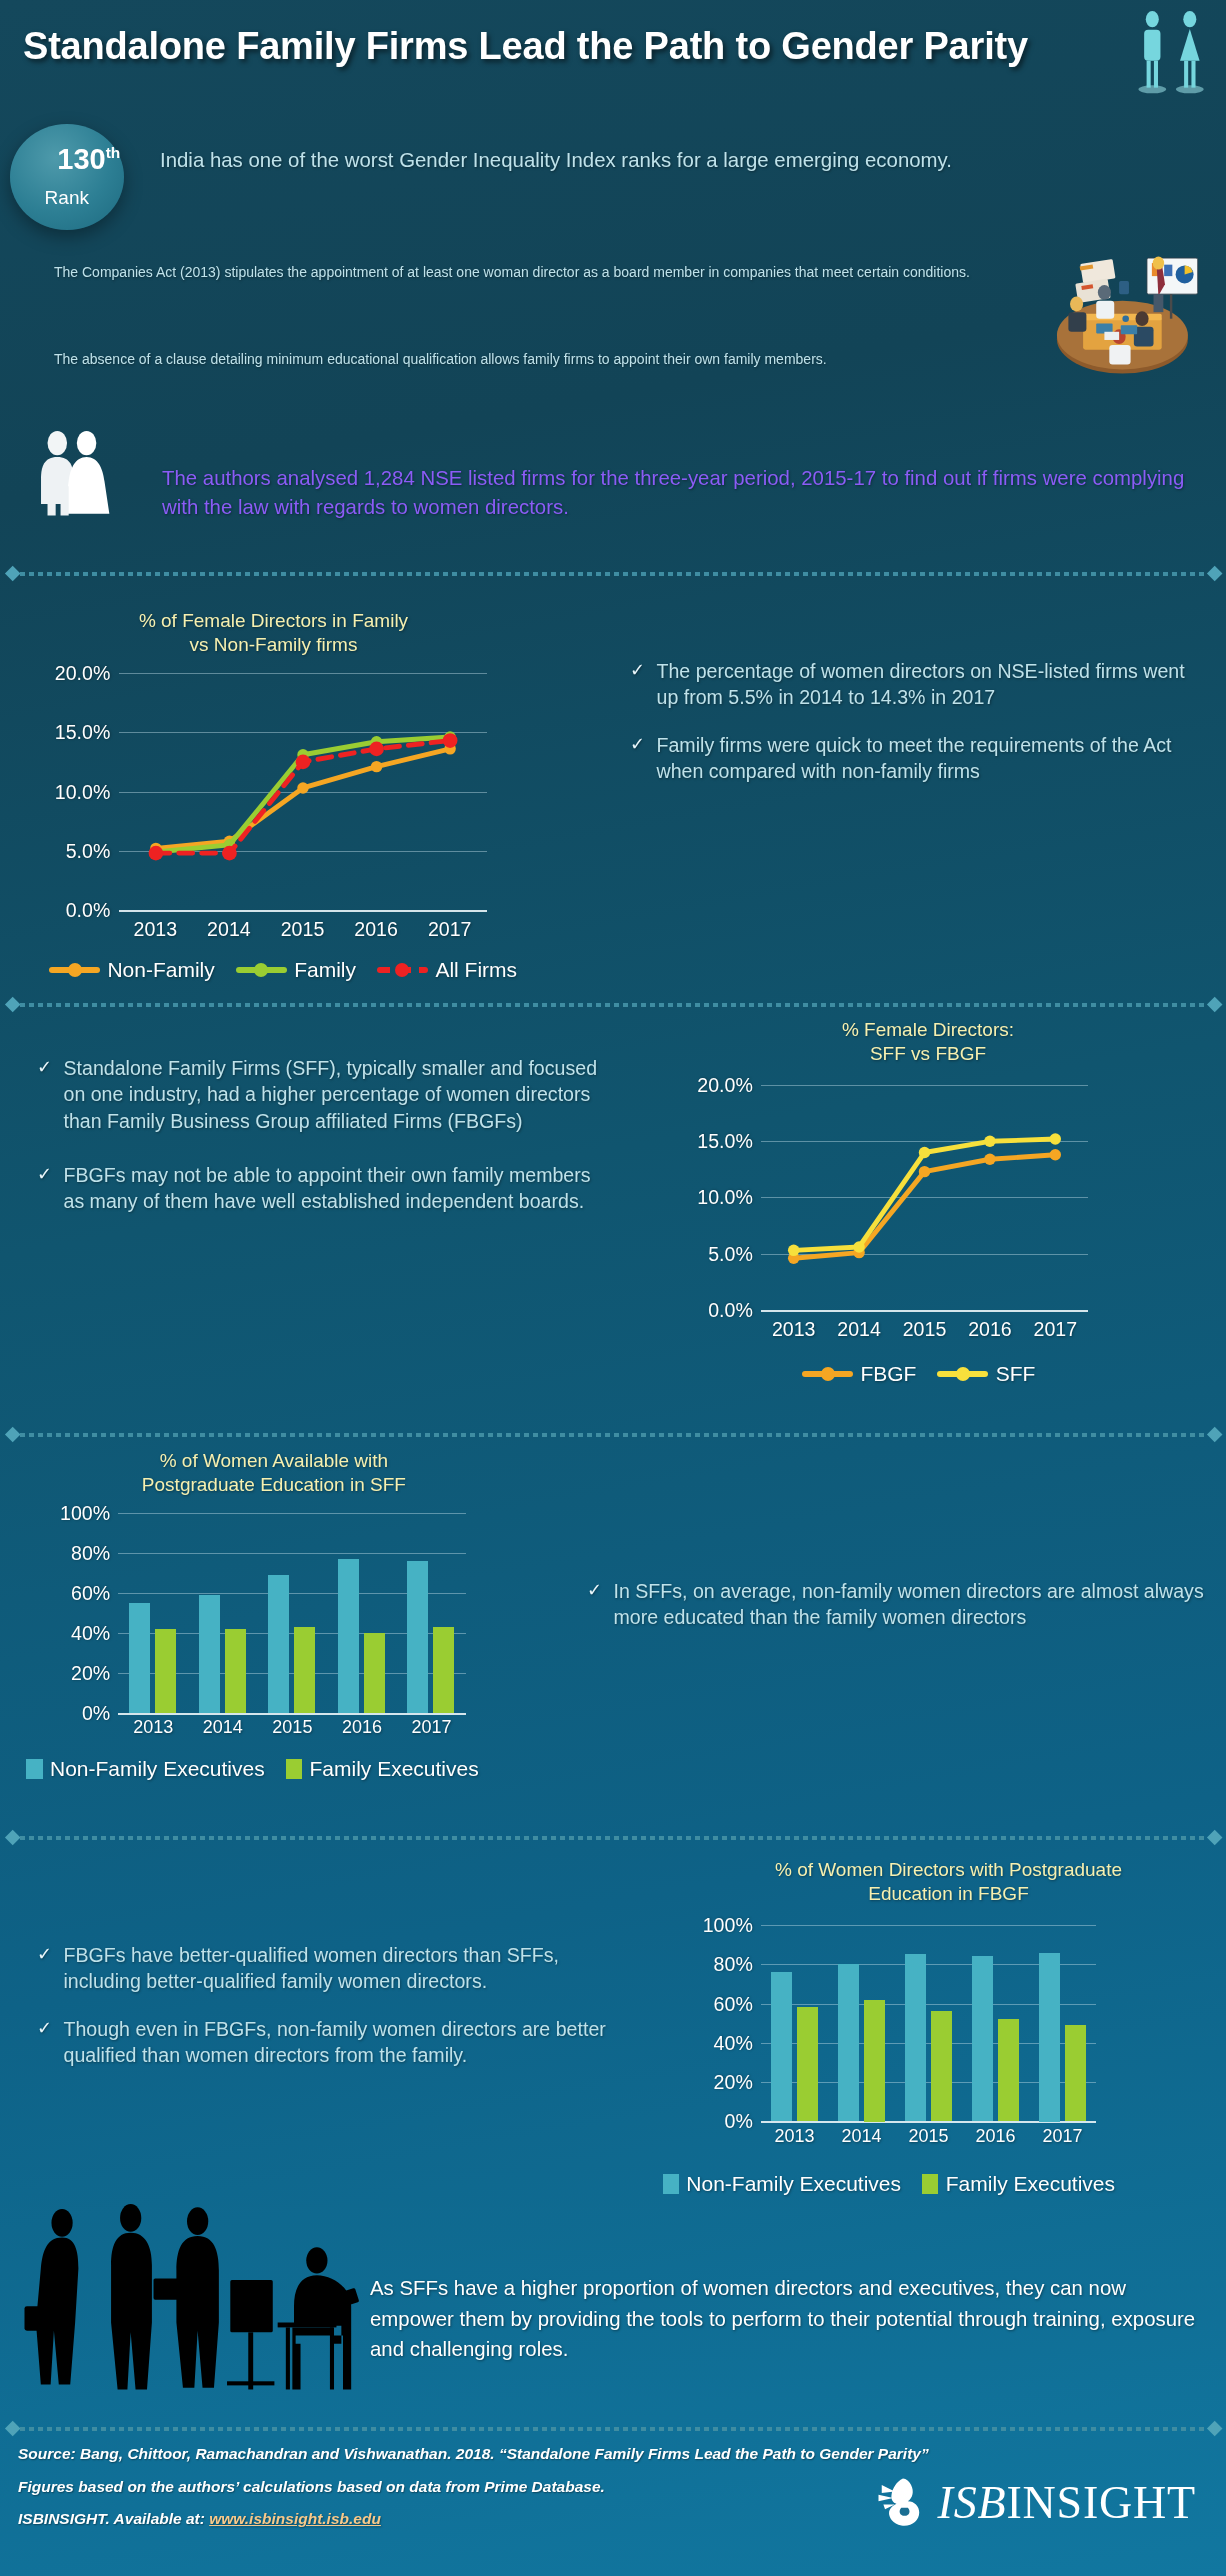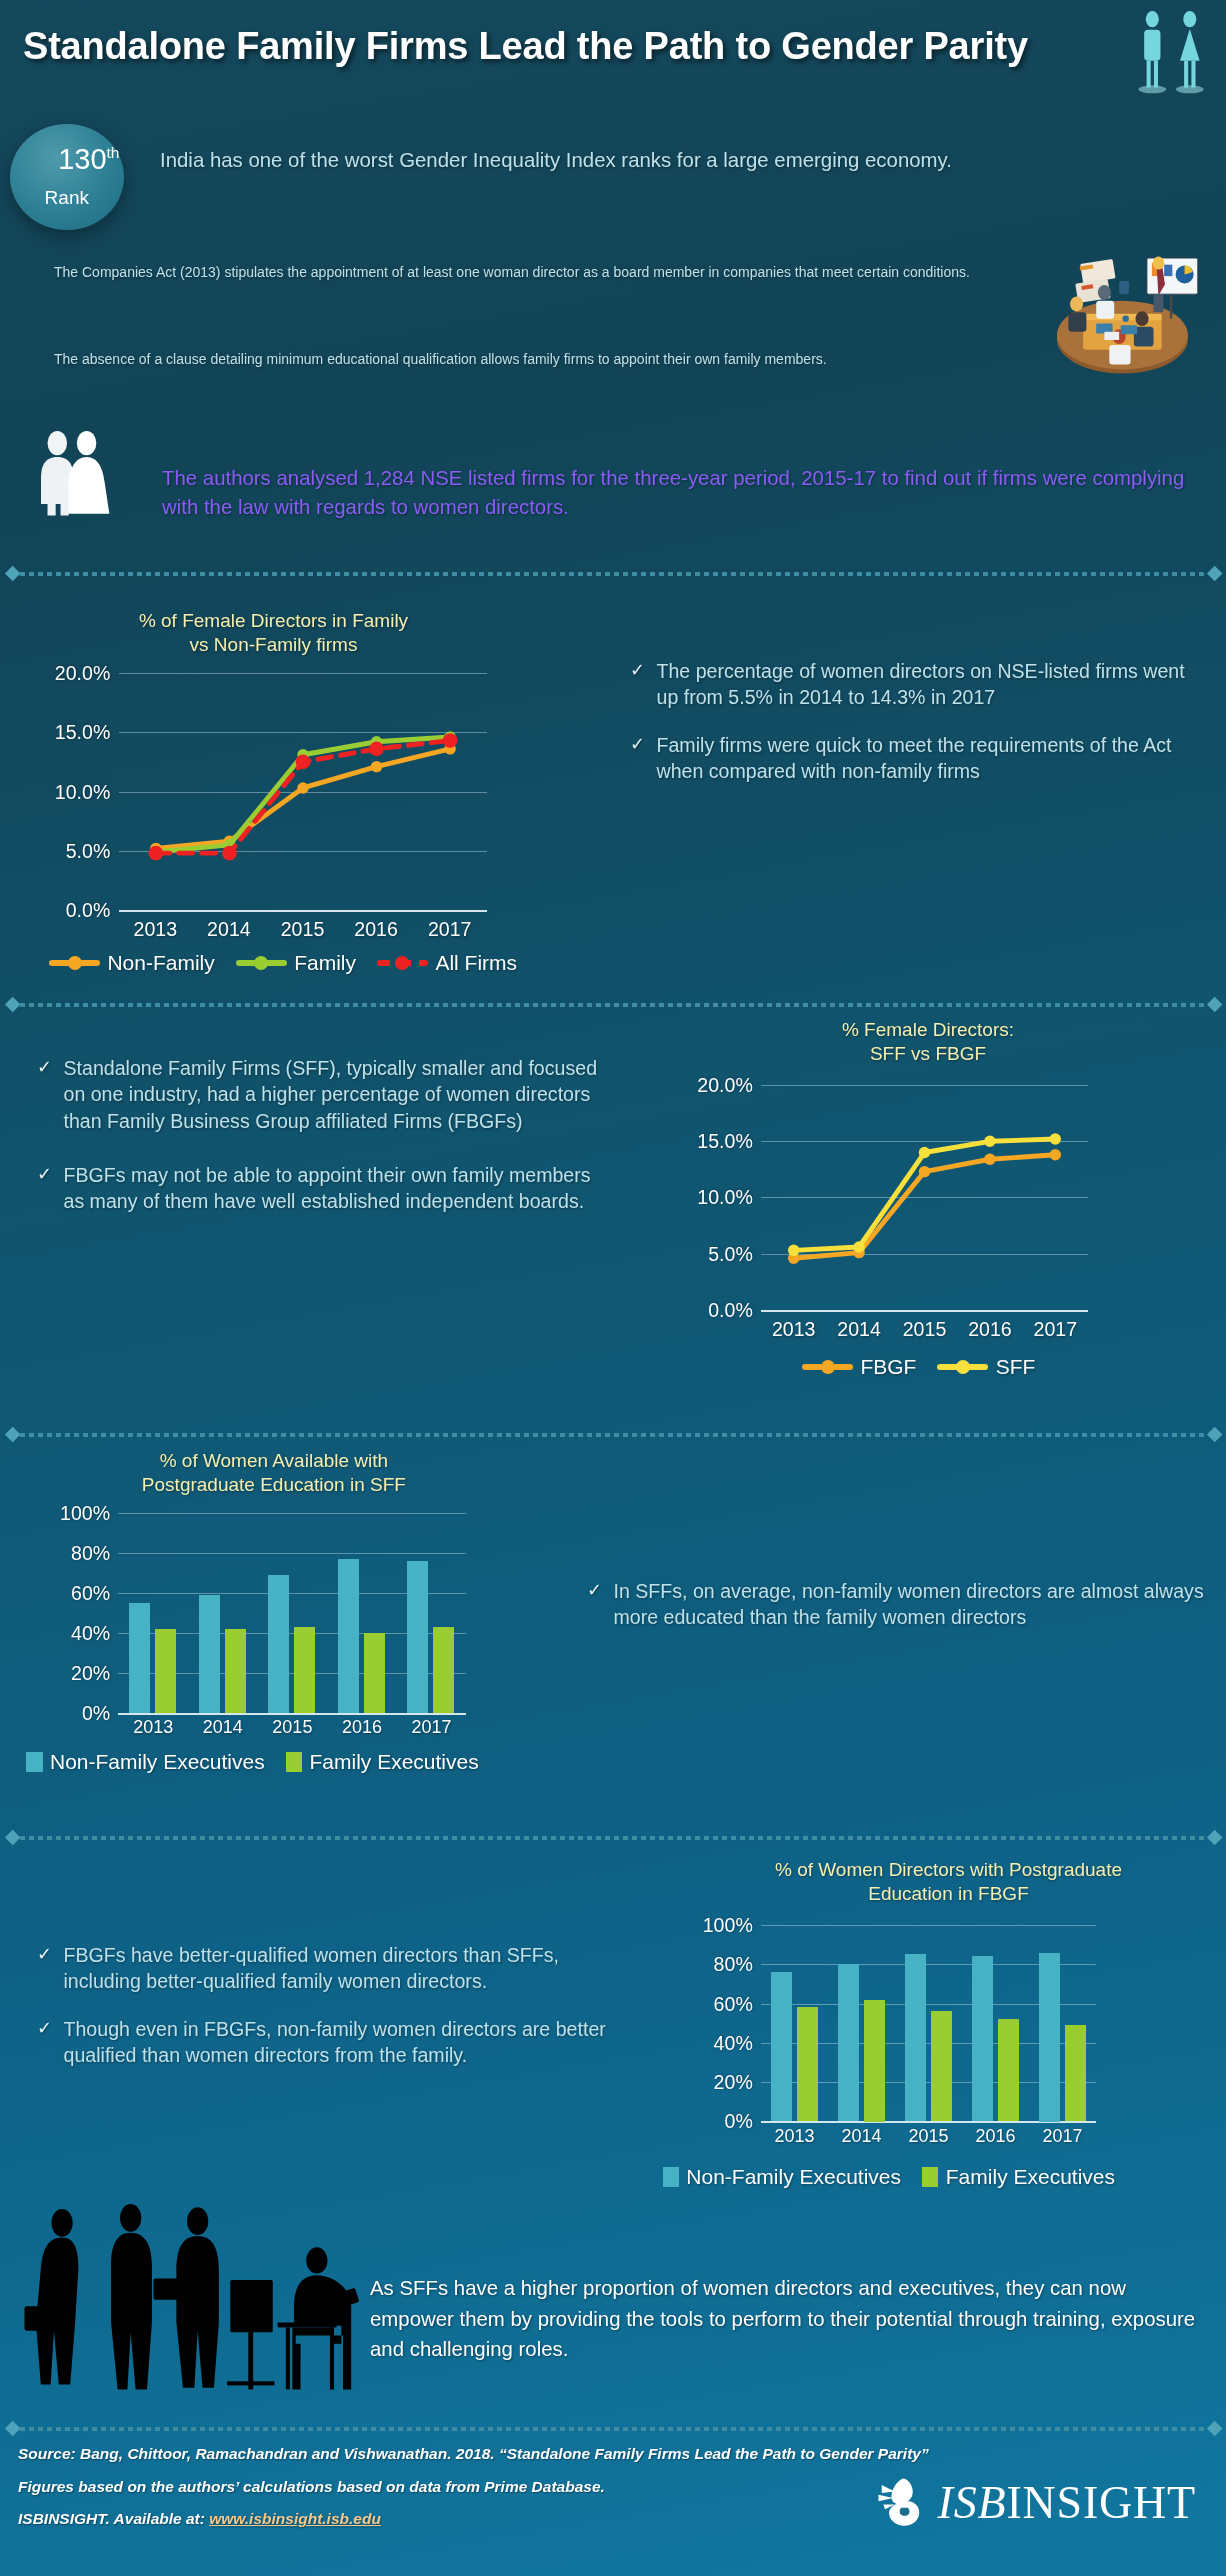--- a/index.html
+++ b/index.html
@@ -25,21 +25,21 @@
   .people-pair { position: absolute; right: 16.4px; top: 9.8px; width: 75px; height: 86px; }
 
   
   .rank-badge {
     position: absolute; left: 9.8px; top: 124px;
     width: 114px; height: 106px; border-radius: 50%;
     background: radial-gradient(circle at 40% 32%, #4e9aab 0%, #2d7f94 55%, #1d6a80 100%);
     box-shadow: 0 6.5px 18px rgba(0,0,0,.35);
     display: flex; flex-direction: column; align-items: center; justify-content: center;
   }
-  .rank-num { font-size: 29px; font-weight: normal; color: #ffffff; line-height: 1; margin-left: 44px; }
+  .rank-num { font-size: 29px; font-weight: bold; color: #ffffff; line-height: 1; margin-left: 44px; }
   .rank-num sup { font-size: 15.5px; }
   .rank-word { font-size: 19px; font-weight: normal; color: #ffffff; margin-top: 13px; }
 
   .intro-text {
     position: absolute; left: 160px; top: 146px; width: 924px;
     font-size: 20.4px; line-height: 1.4; color: #bfe2ea; text-align: justify;
     text-shadow: 0.8px 0.8px 2.5px rgba(0,0,0,.4);
   }
 
   .para { position: absolute; font-size: 14px; line-height: 1.38; color: #bfe2ea;
@@ -75,21 +75,21 @@
   .plot { position: relative; }
   .gridline { position: absolute; left: 0; right: 0; height: 0.8px; background: rgba(190,220,230,.45); }
   .gridline.base { height: 1.6px; background: rgba(235,245,248,.9); }
   .ylab {
     position: absolute; right: 100%; margin-right: 8.2px; transform: translateY(-50%);
     color: #ffffff; font-size: 19.6px; white-space: nowrap;
     text-shadow: 0.8px 0.8px 2.5px rgba(0,0,0,.4);
   }
   .xlabels { display: flex; color: #ffffff; font-size: 19.6px; text-shadow: 0.8px 0.8px 2.5px rgba(0,0,0,.4); }
   .xlabels span { flex: 1; text-align: center; }
-  .legend { display: flex; align-items: center; gap: 21px; }
+  .legend { display: flex; align-items: center; gap: 21px; margin-top: 7px; }
   .legend .item { display: flex; align-items: center; gap: 7.4px; color: #ffffff; font-size: 21px;
                   text-shadow: 0.8px 0.8px 2.5px rgba(0,0,0,.4); white-space: nowrap; }
   .swatch-line { width: 51px; height: 5.7px; border-radius: 3.3px; position: relative; }
   .swatch-line .dot { position: absolute; left: 50%; top: 50%; width: 14px; height: 14px;
                       border-radius: 50%; transform: translate(-50%,-50%); }
   .swatch-sq { width: 16.4px; height: 19.6px; }
 
   
   .bullets { position: absolute; }
   .bullet { display: flex; gap: 11.4px; font-size: 19.6px; line-height: 1.34; color: #bfe2ea;

